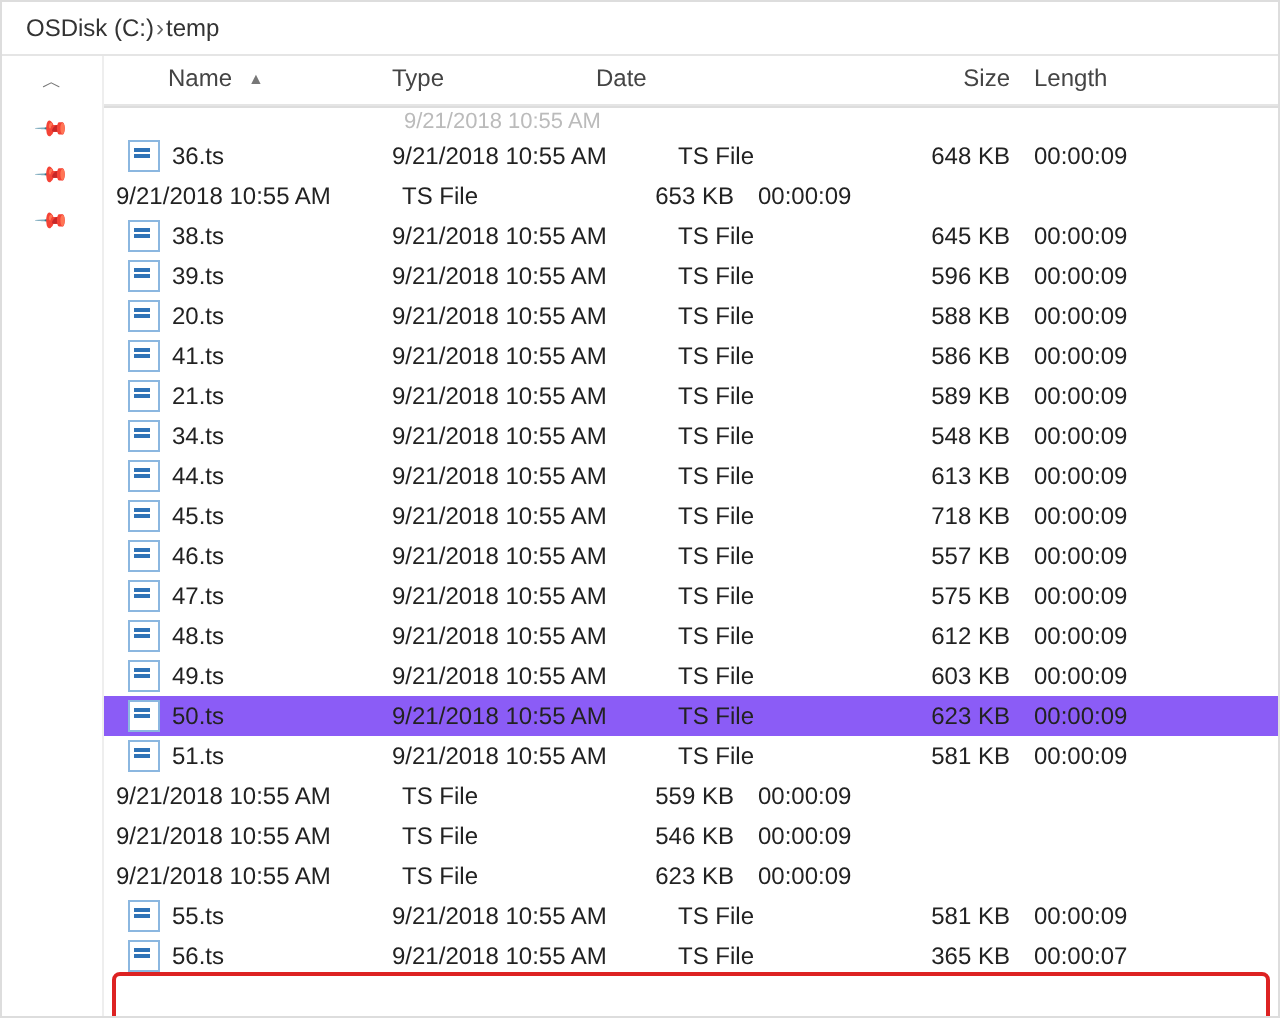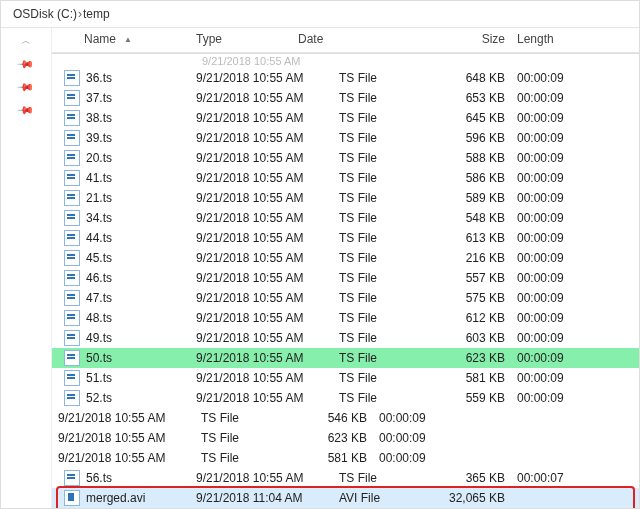--- a/index.html
+++ b/index.html
@@ -9,21 +9,21 @@
 .body{display:flex;flex:1;min-height:0}
 .sidebar{width:50px;border-right:1px solid #eee;display:flex;flex-direction:column;align-items:center;padding-top:6px;gap:10px;color:#555}
 .sidebar .pin{transform:rotate(45deg);font-size:11px}
 .sidebar .chevup{font-size:10px;color:#777}
 .main{flex:1;display:flex;flex-direction:column;min-width:0}
 .header{display:flex;border-bottom:1px solid #e5e5e5;padding:4px 0 6px 0;color:#444;font-size:12px}
 .header .col{padding:0 6px;box-sizing:border-box}
 .header .sort{font-size:8px;color:#777;margin-left:2px}
 .rows{flex:1;overflow:hidden;position:relative}
 .row{display:flex;align-items:center;height:20px;padding:0;font-size:12px}
-.row.sel{background:#86efac}
+.row.sel{background:#8b5cf6}
 .row.hl{background:#d9ecfb}
 .row .col{padding:0 6px;box-sizing:border-box;white-space:nowrap;overflow:hidden;text-overflow:ellipsis}
 .col.name{width:138px;display:flex;align-items:center;gap:6px;padding-left:12px}
 .col.date{width:143px}
 .col.type{width:102px}
 .col.size{width:76px;text-align:right}
 .col.length{width:80px}
 .icon{width:14px;height:14px;flex:0 0 14px;display:inline-block}
 .icon.ts{background:linear-gradient(#fff,#fff);border:1px solid #8bb7e0;position:relative}
 .icon.ts::before{content:"";position:absolute;left:2px;top:3px;width:8px;height:2px;background:#2f73b7;box-shadow:0 3px 0 #2f73b7}
@@ -70,24 +70,20 @@
             <div class="col name">
               <span class="icon ts"></span>
               <span>36.ts</span>
             </div>
             <div class="col date">9/21/2018 10:55 AM</div>
             <div class="col type">TS File</div>
             <div class="col size">648 KB</div>
             <div class="col length">00:00:09</div>
           </div>
           <div class="row">
-            <div class="col name">
-              <span class="icon ts"></span>
-              <span>37.ts</span>
-            </div>
             <div class="col date">9/21/2018 10:55 AM</div>
             <div class="col type">TS File</div>
             <div class="col size">653 KB</div>
             <div class="col length">00:00:09</div>
           </div>
           <div class="row">
             <div class="col name">
               <span class="icon ts"></span>
               <span>38.ts</span>
             </div>
@@ -156,21 +152,21 @@
             <div class="col size">613 KB</div>
             <div class="col length">00:00:09</div>
           </div>
           <div class="row">
             <div class="col name">
               <span class="icon ts"></span>
               <span>45.ts</span>
             </div>
             <div class="col date">9/21/2018 10:55 AM</div>
             <div class="col type">TS File</div>
-            <div class="col size">216 KB</div>
+            <div class="col size">718 KB</div>
             <div class="col length">00:00:09</div>
           </div>
           <div class="row">
             <div class="col name">
               <span class="icon ts"></span>
               <span>46.ts</span>
             </div>
             <div class="col date">9/21/2018 10:55 AM</div>
             <div class="col type">TS File</div>
             <div class="col size">557 KB</div>
@@ -220,64 +216,54 @@
             <div class="col name">
               <span class="icon ts"></span>
               <span>51.ts</span>
             </div>
             <div class="col date">9/21/2018 10:55 AM</div>
             <div class="col type">TS File</div>
             <div class="col size">581 KB</div>
             <div class="col length">00:00:09</div>
           </div>
           <div class="row">
-            <div class="col name">
-              <span class="icon ts"></span>
-              <span>52.ts</span>
-            </div>
             <div class="col date">9/21/2018 10:55 AM</div>
             <div class="col type">TS File</div>
             <div class="col size">559 KB</div>
             <div class="col length">00:00:09</div>
           </div>
           <div class="row">
             <div class="col date">9/21/2018 10:55 AM</div>
             <div class="col type">TS File</div>
             <div class="col size">546 KB</div>
             <div class="col length">00:00:09</div>
           </div>
           <div class="row">
             <div class="col date">9/21/2018 10:55 AM</div>
             <div class="col type">TS File</div>
             <div class="col size">623 KB</div>
             <div class="col length">00:00:09</div>
           </div>
           <div class="row">
+            <div class="col name">
+              <span class="icon ts"></span>
+              <span>55.ts</span>
+            </div>
             <div class="col date">9/21/2018 10:55 AM</div>
             <div class="col type">TS File</div>
             <div class="col size">581 KB</div>
             <div class="col length">00:00:09</div>
           </div>
           <div class="row">
             <div class="col name">
               <span class="icon ts"></span>
               <span>56.ts</span>
             </div>
             <div class="col date">9/21/2018 10:55 AM</div>
             <div class="col type">TS File</div>
             <div class="col size">365 KB</div>
             <div class="col length">00:00:07</div>
-          </div>
-          <div class="row hl">
-            <div class="col name">
-              <span class="icon avi"></span>
-              <span>merged.avi</span>
-            </div>
-            <div class="col date">9/21/2018 11:04 AM</div>
-            <div class="col type">AVI File</div>
-            <div class="col size">32,065 KB</div>
-            <div class="col length"></div>
           </div>
           <div class="redbox" style="left: 4px; right: 4px; top: 418px; height: 22px;"></div>
         </div>
     </div>
   </div>
 </div>
 
 </body></html>

